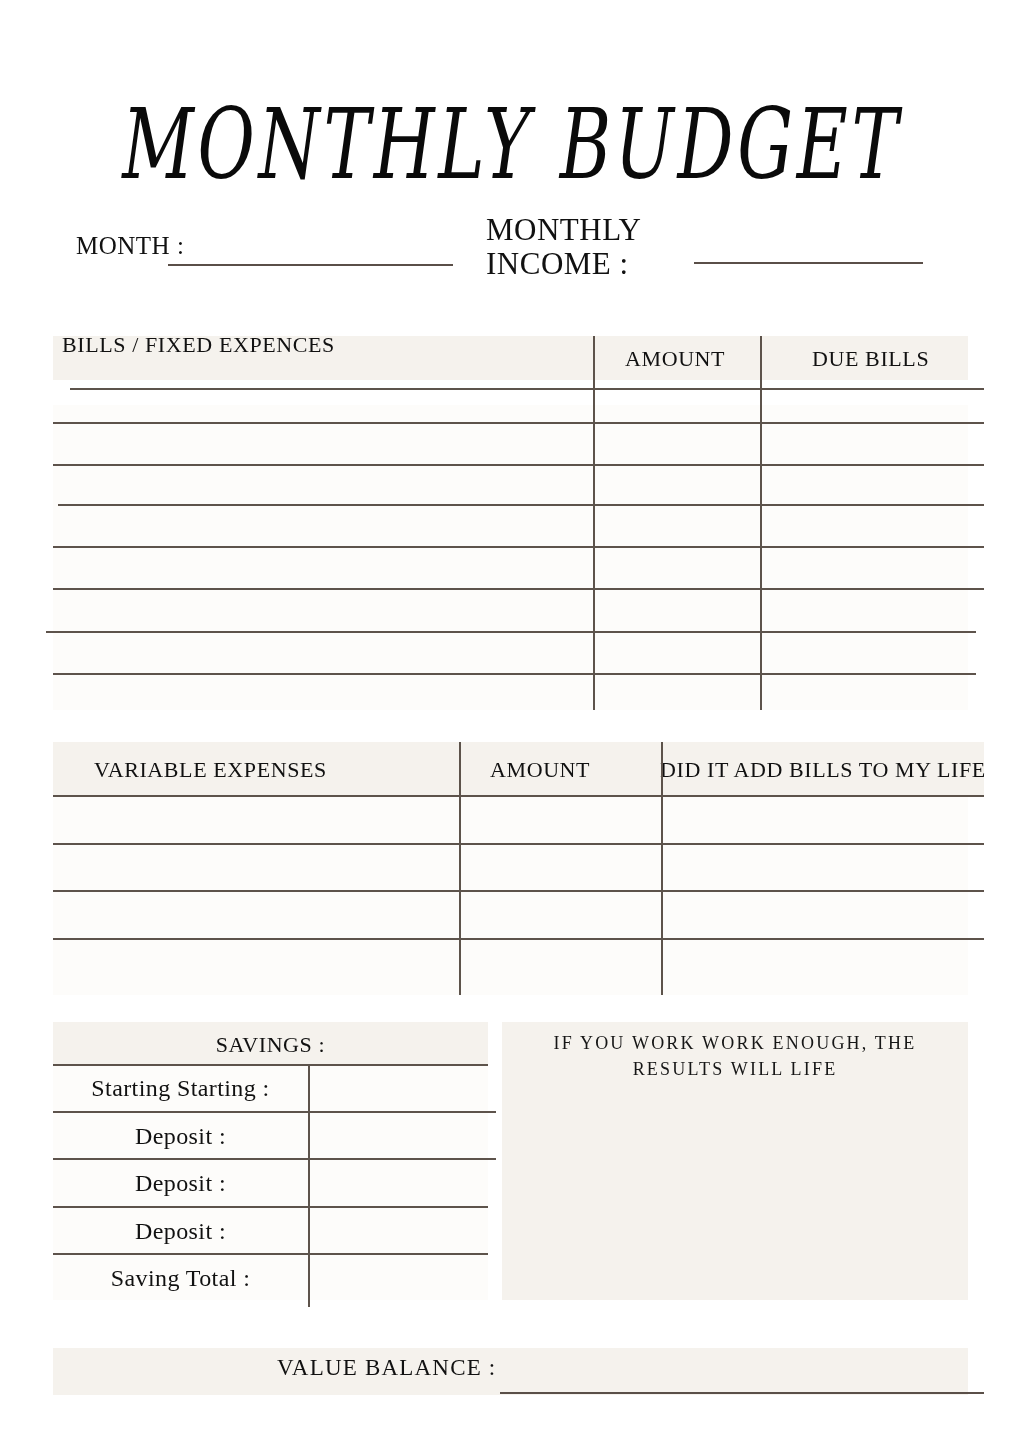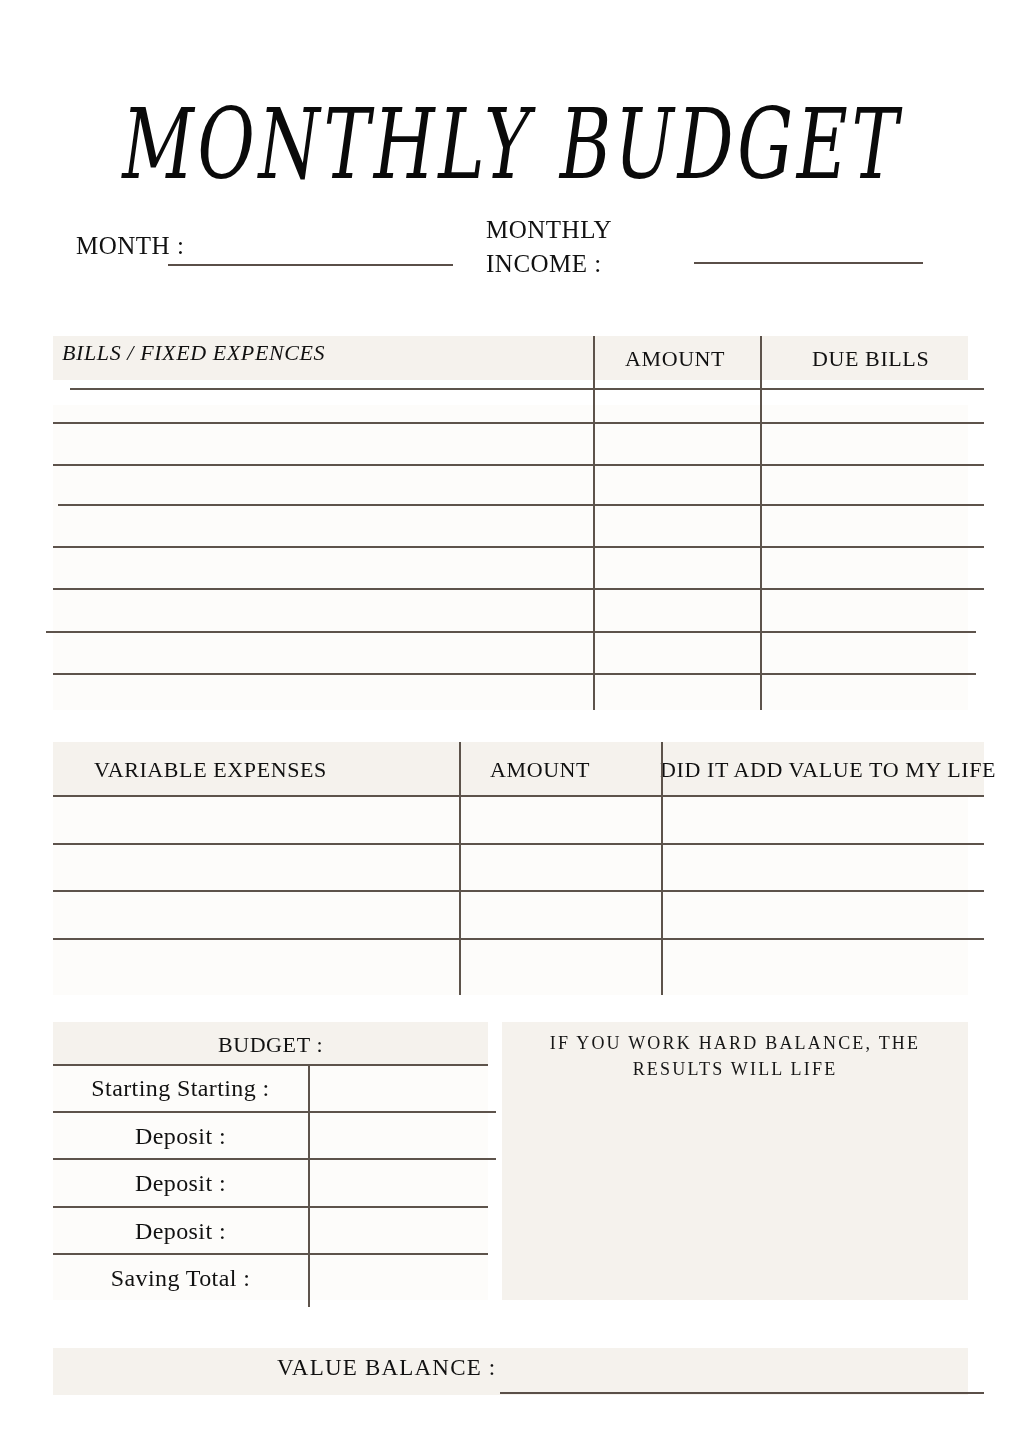--- a/index.html
+++ b/index.html
@@ -49,21 +49,21 @@
     left: 168px;
     top: 264px;
     width: 285px;
     height: 0;
     border-bottom: 2px solid #5a4f48;
   }
   .income-label {
     position: absolute;
     left: 486px;
     top: 213px;
-    font-size: 25px;
+    font-size: 31px;
     letter-spacing: 0.5px;
     line-height: 34px;
     white-space: pre-line;
   }
   .income-rule {
     position: absolute;
     left: 694px;
     top: 262px;
     width: 229px;
     height: 0;
@@ -171,21 +171,21 @@
 <div class="title">MONTHLY BUDGET</div>
 
 <div class="month-label">MONTH :</div>
 <div class="month-rule"></div>
 
 <div class="income-label">MONTHLY
 INCOME :</div>
 <div class="income-rule"></div>
 
 <div class="band" id="bills-header-band"></div>
-<div class="hdr-text" style="left:62px; top:340px;font-style:italic;">BILLS / FIXED EXPENCES</div>
+<div class="hdr-text" style="left:62px; top:332px;">BILLS / FIXED EXPENCES</div>
 <div class="hdr-text" style="left:625px; top:346px;">AMOUNT</div>
 <div class="hdr-text" style="left:812px; top:346px;">DUE  BILLS</div>
 
 <div class="cellbox" id="bills-body-bg"></div>
 
 <div class="hline" style="left:70px;  top:388px; width:914px;"></div>
 <div class="hline" style="left:53px;  top:422px; width:931px;"></div>
 <div class="hline" style="left:53px;  top:464px; width:931px;"></div>
 <div class="hline" style="left:58px;  top:504px; width:926px;"></div>
 <div class="hline" style="left:53px;  top:546px; width:931px;"></div>
@@ -201,39 +201,39 @@
 <div style="position:absolute;left:53px;top:481px;width:540px;height:38px;"></div>
 <div style="position:absolute;left:53px;top:519px;width:540px;height:38px;"></div>
 <div style="position:absolute;left:53px;top:557px;width:540px;height:38px;"></div>
 <div style="position:absolute;left:53px;top:595px;width:540px;height:38px;"></div>
 <div style="position:absolute;left:53px;top:633px;width:540px;height:38px;"></div>
 <div style="position:absolute;left:53px;top:671px;width:540px;height:38px;"></div>
 
 <div class="band" id="var-header-band"></div>
 <div class="hdr-text" style="left:94px; top:757px;text-align:center;">VARIABLE  EXPENSES</div>
 <div class="hdr-text" style="left:490px; top:757px;">AMOUNT</div>
-<div class="hdr-text" style="left:660px; top:757px;">DID IT ADD VALUE TO MY LIFE</div>
+<div class="hdr-text" style="left:660px; top:757px;">DID IT ADD BILLS TO MY LIFE</div>
 
 <div class="cellbox" id="var-body-bg"></div>
 
 <div class="hline" style="left:53px; top:795px; width:931px;"></div>
 <div class="hline" style="left:53px; top:843px; width:931px;"></div>
 <div class="hline" style="left:53px; top:890px; width:931px;"></div>
 <div class="hline" style="left:53px; top:938px; width:931px;"></div>
 
 <div class="vline" style="left:459px; top:742px; height:253px;"></div>
 <div class="vline" style="left:661px; top:742px; height:253px;"></div>
 
 <div style="position:absolute;left:53px;top:797px;width:406px;height:46px;"></div>
 <div style="position:absolute;left:53px;top:845px;width:406px;height:45px;"></div>
 <div style="position:absolute;left:53px;top:892px;width:406px;height:46px;"></div>
 <div style="position:absolute;left:53px;top:940px;width:406px;height:52px;"></div>
 
 <div class="band" id="sav-header-band"></div>
-<div class="hdr-text" style="left:53px; top:1032px; width:435px; text-align:center;">BUDGET :</div>
+<div class="hdr-text" style="left:53px; top:1032px; width:435px; text-align:center;">SAVINGS :</div>
 
 <div class="cellbox" id="sav-body-bg"></div>
 
 <div class="hline" style="left:53px; top:1064px; width:435px;"></div>
 <div class="hline" style="left:53px; top:1111px; width:443px;"></div>
 <div class="hline" style="left:53px; top:1158px; width:443px;"></div>
 <div class="hline" style="left:53px; top:1206px; width:435px;"></div>
 <div class="hline" style="left:53px; top:1253px; width:435px;"></div>
 
 <div class="vline" style="left:308px; top:1064px; height:243px;"></div>
@@ -245,19 +245,19 @@
 <div class="sav-row-label" style="top:1265px;text-align:center;">Saving  Total :</div>
 
 <div style="position:absolute;left:310px;top:1066px;width:178px;height:45px;"></div>
 <div style="position:absolute;left:310px;top:1113px;width:178px;height:45px;"></div>
 <div style="position:absolute;left:310px;top:1160px;width:178px;height:46px;"></div>
 <div style="position:absolute;left:310px;top:1208px;width:178px;height:45px;"></div>
 <div style="position:absolute;left:310px;top:1255px;width:178px;height:45px;"></div>
 
 <div id="quote-box"></div>
 <div id="quote-text">
-  <span>IF YOU WORK HARD BALANCE, THE</span><br>
+  <span>IF YOU WORK WORK ENOUGH, THE</span><br>
   <span>RESULTS WILL LIFE</span>
 </div>
 
 <div class="band" id="ending-band"></div>
 <div id="ending-label">VALUE   BALANCE :</div>
 <div id="ending-rule"></div>
 
 </body></html>

